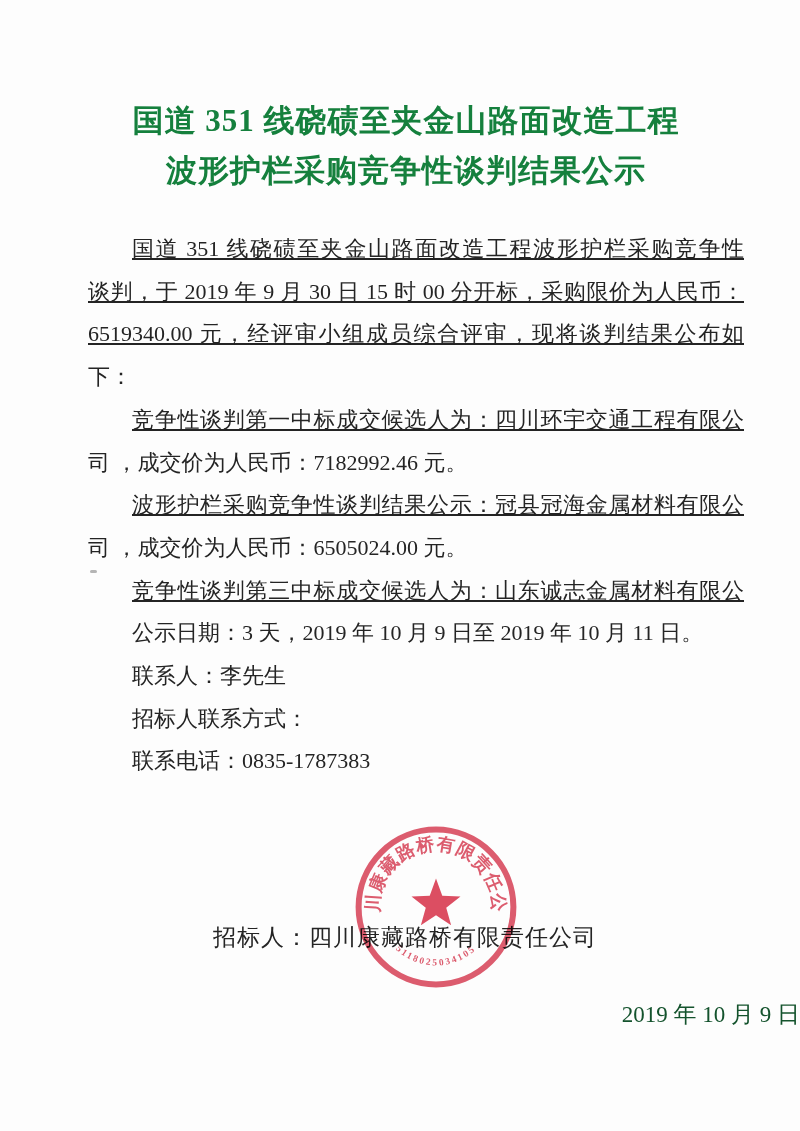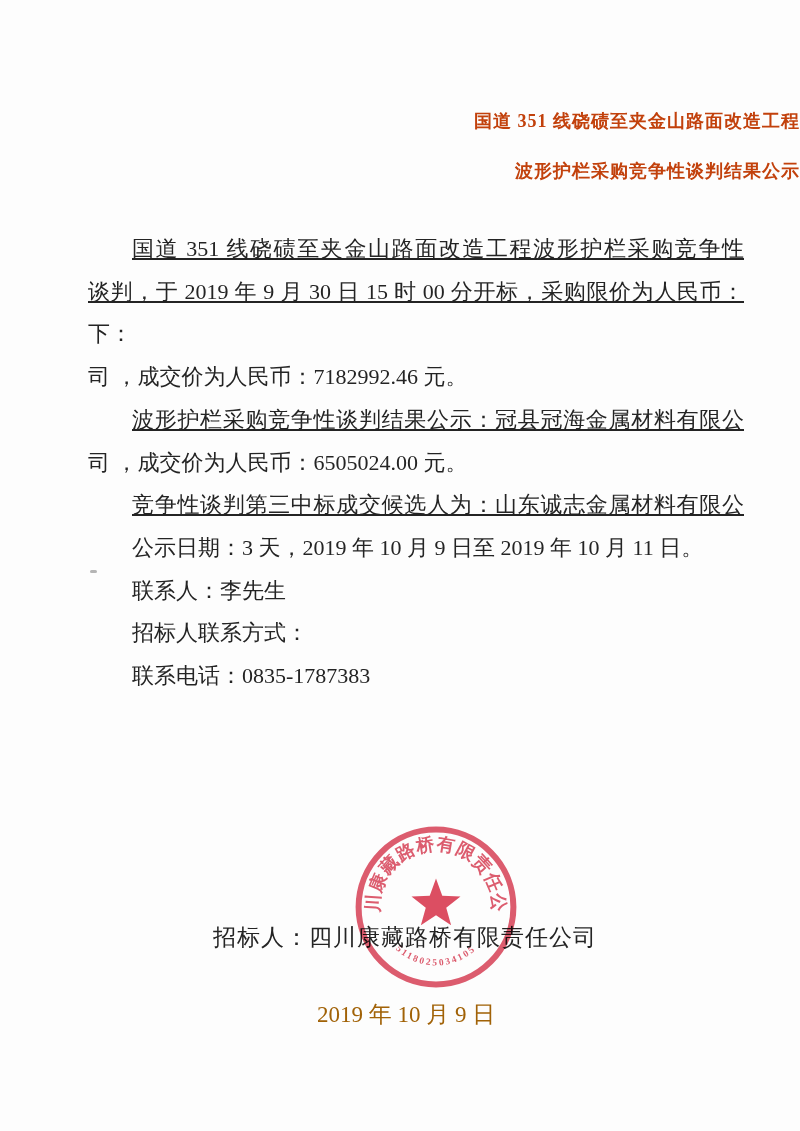--- a/index.html
+++ b/index.html
@@ -9,25 +9,25 @@
     height: 1131px;
     background: #fdfdfd;
     font-family: "Liberation Serif", serif;
     color: #262626;
     overflow: hidden;
   }
   .title-block {
     position: absolute;
     top: 96px; left: 0; right: 0;
     padding-left: 12px;
-    text-align: right;
-    font-size: 18px;
+    text-align: center;
+    font-size: 31px;
     font-weight: 700;
     line-height: 50px;
-    color: #c2410c;
+    color: #15803d;
     letter-spacing: 1px;
   }
   .body-block {
     position: absolute;
     top: 228px;
     left: 88px;
     width: 656px;
     font-size: 22px;
     line-height: 42.7px;
     color: #242424;
@@ -43,24 +43,24 @@
     line-height: 40px;
     color: #242424;
     letter-spacing: 1px;
     z-index: 1;
     text-align: center;
   }
   .date-line {
     position: absolute;
     top: 997px; left: 0; right: 0;
     padding-left: 12px;
-    text-align: center;
+    text-align: right;
     font-size: 23px;
     line-height: 36px;
-    color: #a16207;
+    color: #14532d;
   }
   .seal {
     position: absolute;
     left: 350px;
     top: 821px;
     width: 172px;
     height: 172px;
     mix-blend-mode: multiply;
     opacity: 0.92;
     z-index: 2;
@@ -85,21 +85,23 @@
 <div class="page">
 
   <div class="title-block">
     <div>国道 351 线硗碛至夹金山路面改造工程</div>
     <div>波形护栏采购竞争性谈判结果公示</div>
   </div>
 
   <div class="body-block">
     <div class="bline just indent">国道 351 线硗碛至夹金山路面改造工程波形护栏采购竞争性</div>
     <div class="bline just">谈判，于 2019 年 9 月 30 日 15 时 00 分开标，采购限价为人民币：</div>
+    <div class="bline just">6519340.00 元，经评审小组成员综合评审，现将谈判结果公布如</div>
     <div class="bline">下：</div>
+    <div class="bline just indent">竞争性谈判第一中标成交候选人为：四川环宇交通工程有限公</div>
     <div class="bline">司 ，成交价为人民币：7182992.46 元。</div>
     <div class="bline just indent">波形护栏采购竞争性谈判结果公示：冠县冠海金属材料有限公</div>
     <div class="bline">司 ，成交价为人民币：6505024.00 元。</div>
     <div class="bline just indent">竞争性谈判第三中标成交候选人为：山东诚志金属材料有限公</div>
     <div class="bline indent">公示日期：3 天，2019 年 10 月 9 日至 2019 年 10 月 11 日。</div>
     <div class="bline indent">联系人：李先生</div>
     <div class="bline indent">招标人联系方式：</div>
     <div class="bline indent">联系电话：0835-1787383</div>
   </div>
 

